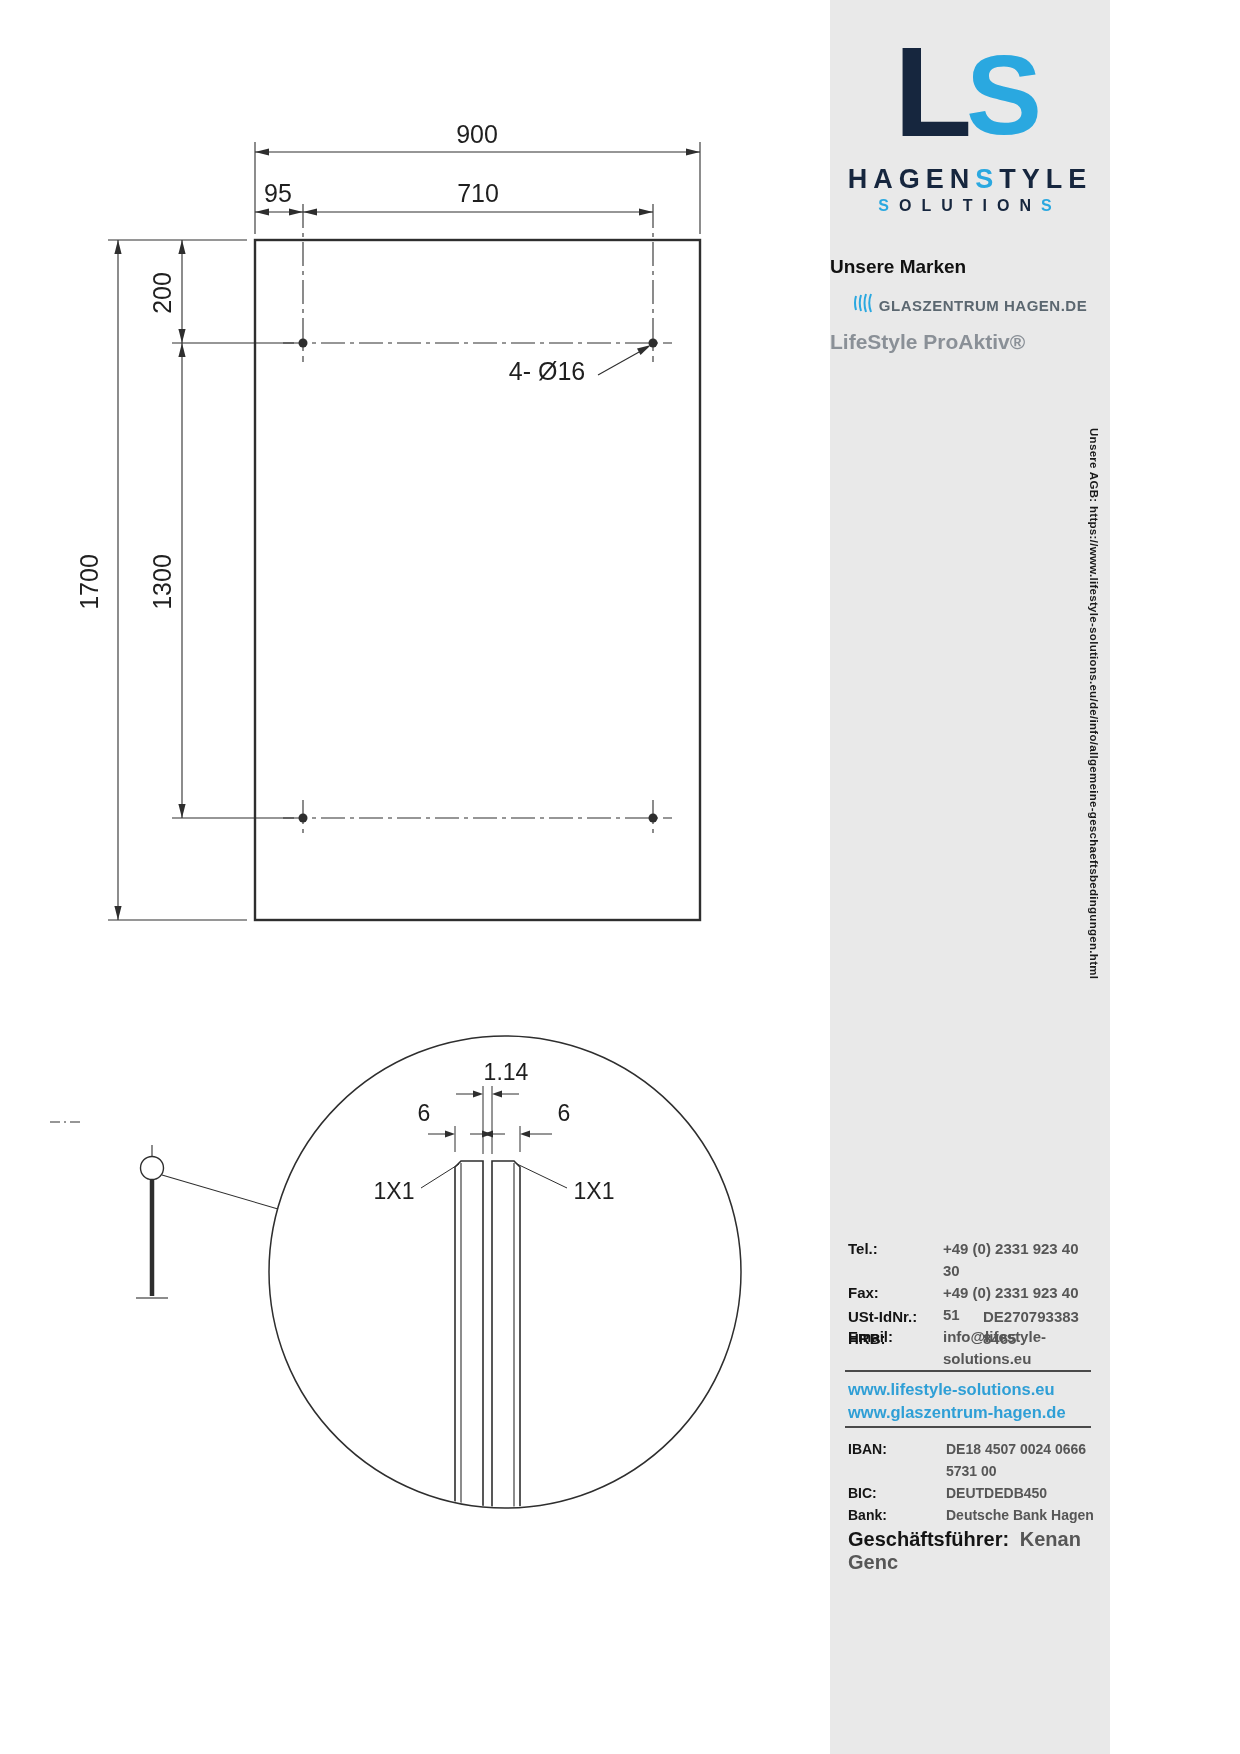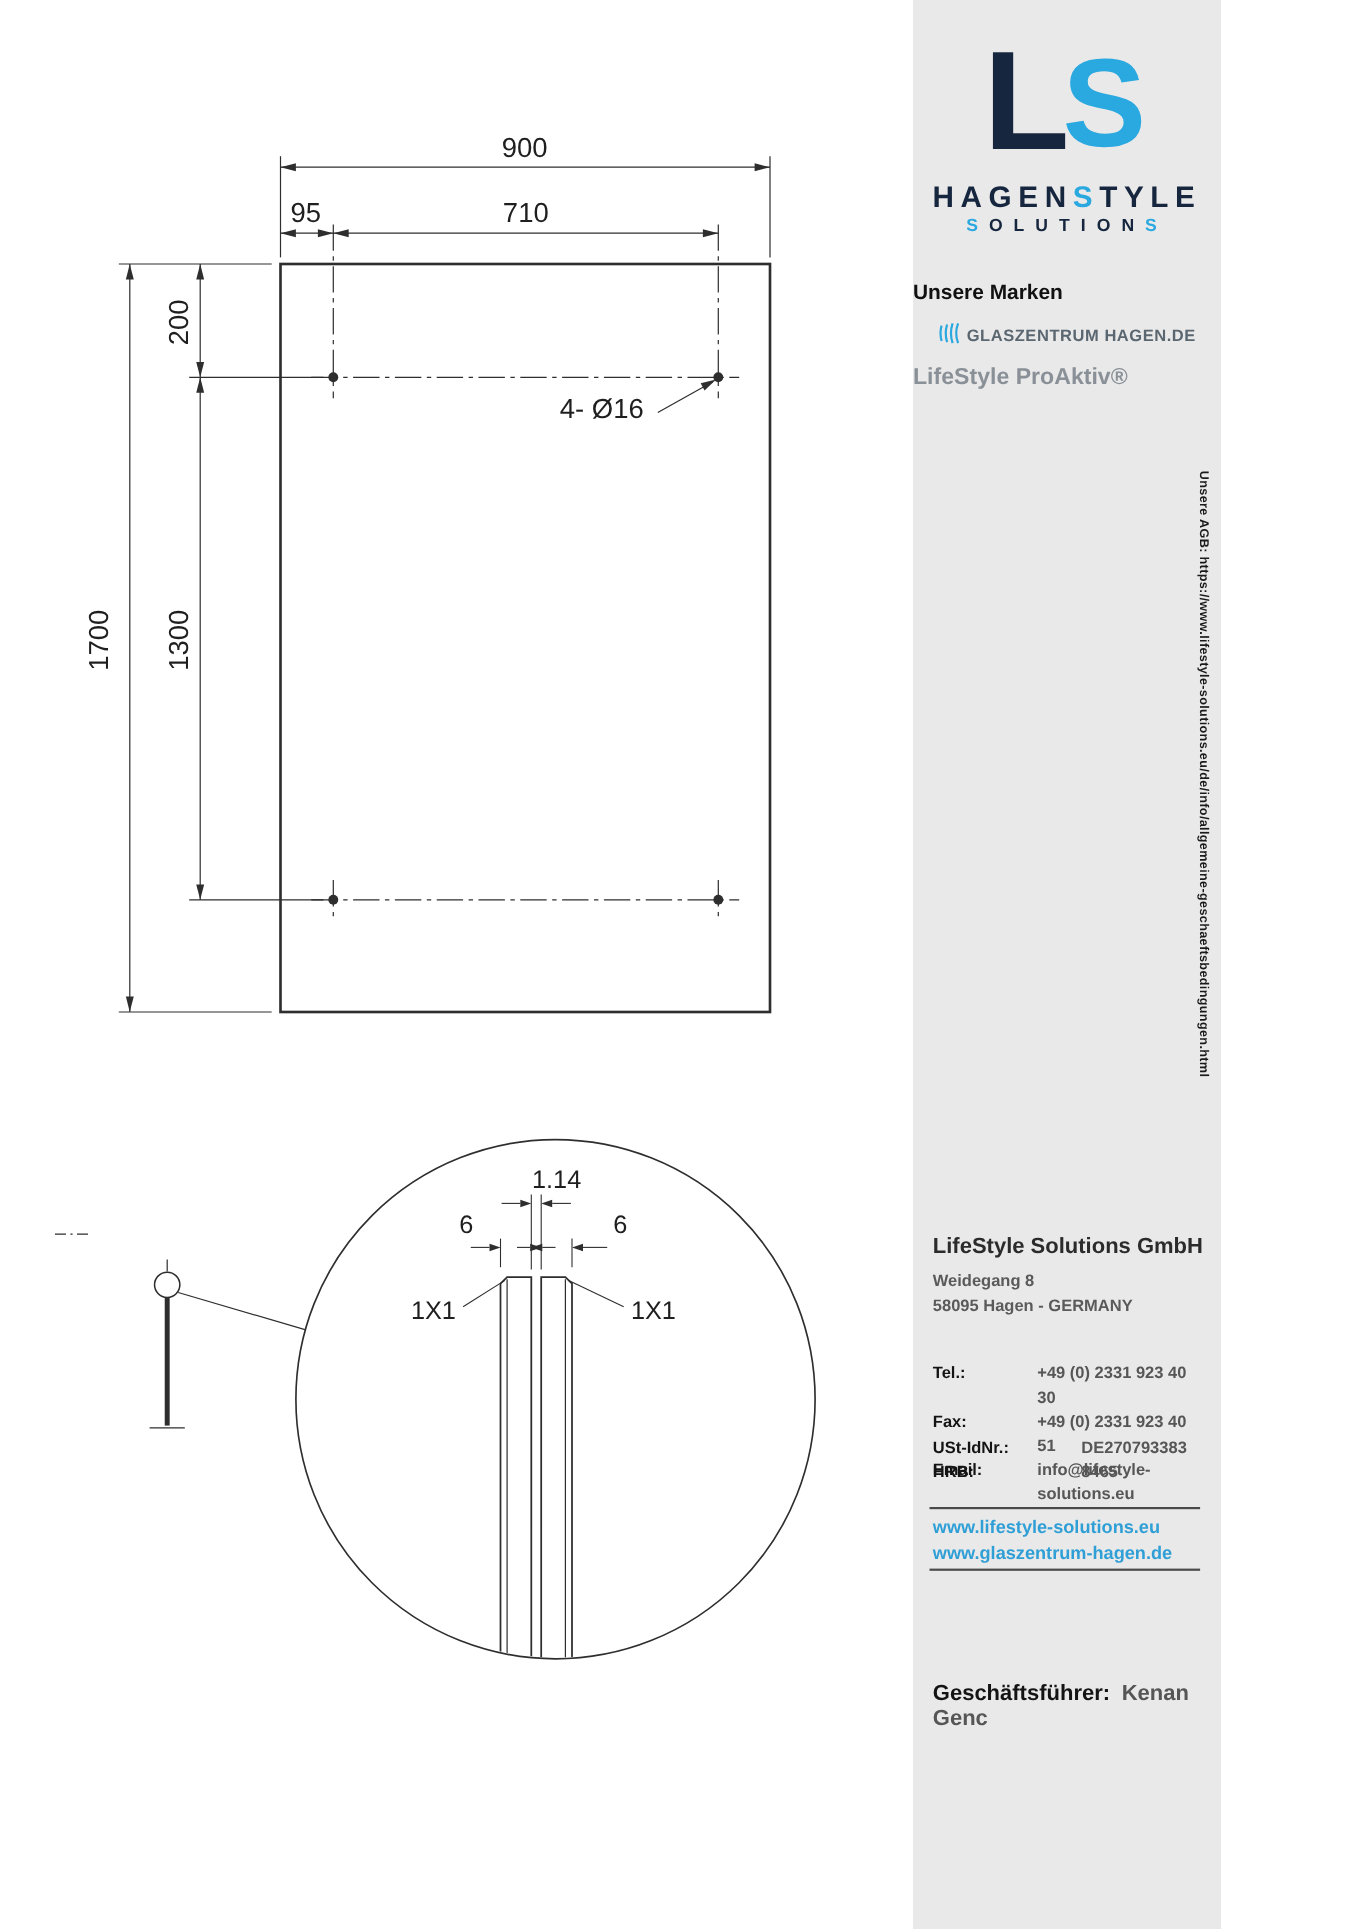--- a/index.html
+++ b/index.html
@@ -218,25 +218,20 @@
         </g>
           </svg>
       </span>
       <span class="gzh-text">GLASZENTRUM HAGEN.DE</span>
     </div>
     <div class="brand-proaktiv">LifeStyle ProAktiv®</div>
   </div>
 
   <div class="agb-vertical">Unsere AGB: https://www.lifestyle-solutions.eu/de/info/allgemeine-geschaeftsbedingungen.html</div>
 
-  <div class="company">
-    <div class="company-name">LifeStyle Solutions GmbH</div>
-    <div class="company-line">Weidegang 8</div>
-    <div class="company-line">58095 Hagen - GERMANY</div>
-  </div>
 
   <div class="rows contact">
     <div class="row">
       <span class="lbl">Tel.:</span>
       <span class="val">+49 (0) 2331 923 40 30</span>
     </div>
     <div class="row">
       <span class="lbl">Fax:</span>
       <span class="val">+49 (0) 2331 923 40 51</span>
     </div>
@@ -259,19 +254,33 @@
 
   <div class="divider divider-1"></div>
 
   <div class="websites">
     <div class="website">www.lifestyle-solutions.eu</div>
     <div class="website">www.glaszentrum-hagen.de</div>
   </div>
 
   <div class="divider divider-2"></div>
 
+  <div class="rows bank">
+    <div class="row">
+      <span class="lbl">IBAN:</span>
+      <span class="val">DE18 4507 0024 0666 5731 00</span>
+    </div>
+    <div class="row">
+      <span class="lbl">BIC:</span>
+      <span class="val">DEUTDEDB450</span>
+    </div>
+    <div class="row">
+      <span class="lbl">Bank:</span>
+      <span class="val">Deutsche Bank Hagen</span>
+    </div>
+  </div>
 
   <div class="management">
     <span class="lbl">Geschäftsführer:</span>
     <span class="val">Kenan Genc</span>
   </div>
 
 </aside>
 
 </body></html>

